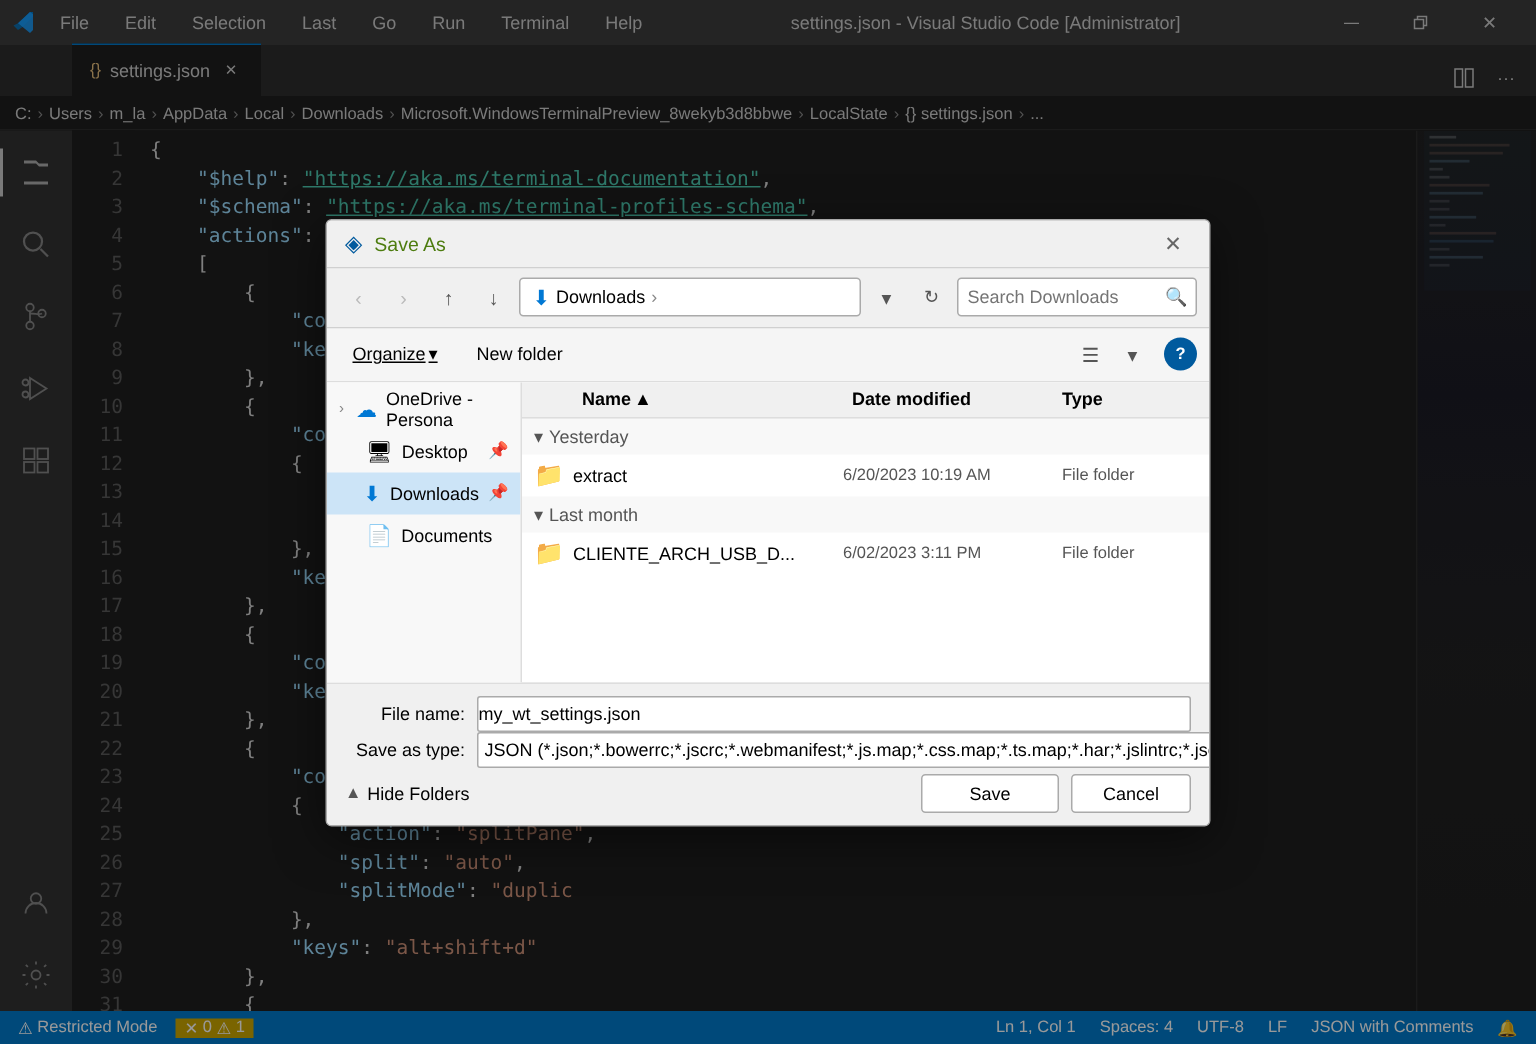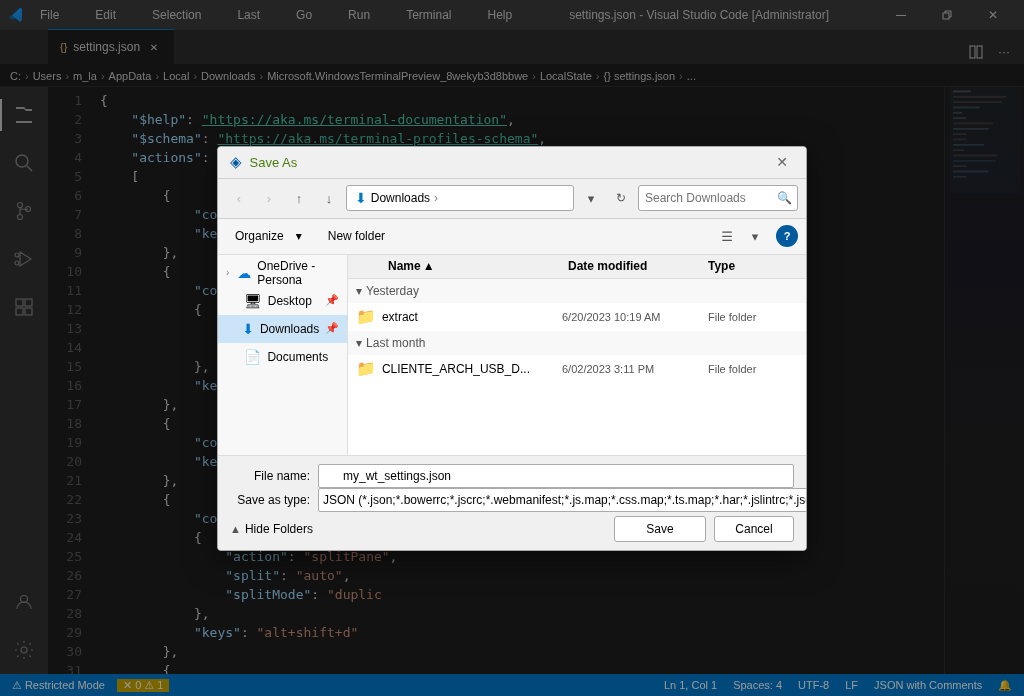--- a/index.html
+++ b/index.html
@@ -19,21 +19,21 @@
       height: 30px;
       background: #3c3c3c;
       display: flex;
       align-items: center;
       padding: 0 8px;
       gap: 8px;
       user-select: none;
     }
     .titlebar-icon { width: 16px; height: 16px; display: flex; align-items: center; }
     .titlebar-icon svg { width: 16px; height: 16px; }
-    .titlebar-menus { display: flex; gap: 20px; align-items: center; }
+    .titlebar-menus { display: flex; gap: 8px; align-items: center; }
     .titlebar-menu-item {
       padding: 2px 8px;
       color: #cccccc;
       font-size: 12px;
       cursor: pointer;
       border-radius: 3px;
     }
     .titlebar-title {
       flex: 1;
       text-align: center;
@@ -333,27 +333,28 @@
       background: #f5f5f5;
       display: flex;
       align-items: center;
       padding: 0 8px;
       gap: 8px;
       border-bottom: 1px solid #ddd;
     }
     .dialog-organize-btn {
       display: flex;
       align-items: center;
-      gap: 12px;
+      gap: 2px;
       padding: 4px 8px;
       cursor: pointer;
       border-radius: 3px;
       color: #000;
       font-size: 12px;
       border: 1px solid transparent;
+      text-decoration: underline;
     }
     .dialog-newfolder-btn {
       display: flex;
       align-items: center;
       gap: 4px;
       padding: 4px 8px;
       cursor: pointer;
       border-radius: 3px;
       color: #000;
       font-size: 12px;
@@ -480,21 +481,21 @@
       text-align: right;
       font-size: 12px;
       color: #000;
       flex-shrink: 0;
     }
     .dialog-footer-input {
       flex: 1;
       height: 24px;
       border: 1px solid #aaa;
       border-radius: 2px;
-      padding: 0 24px;
+      padding: 0 0;
       font-size: 12px;
       outline: none;
       background: white;
     }
     .dialog-footer-select {
       flex: 1;
       height: 24px;
       border: 1px solid #aaa;
       border-radius: 2px;
       padding: 0 4px;

